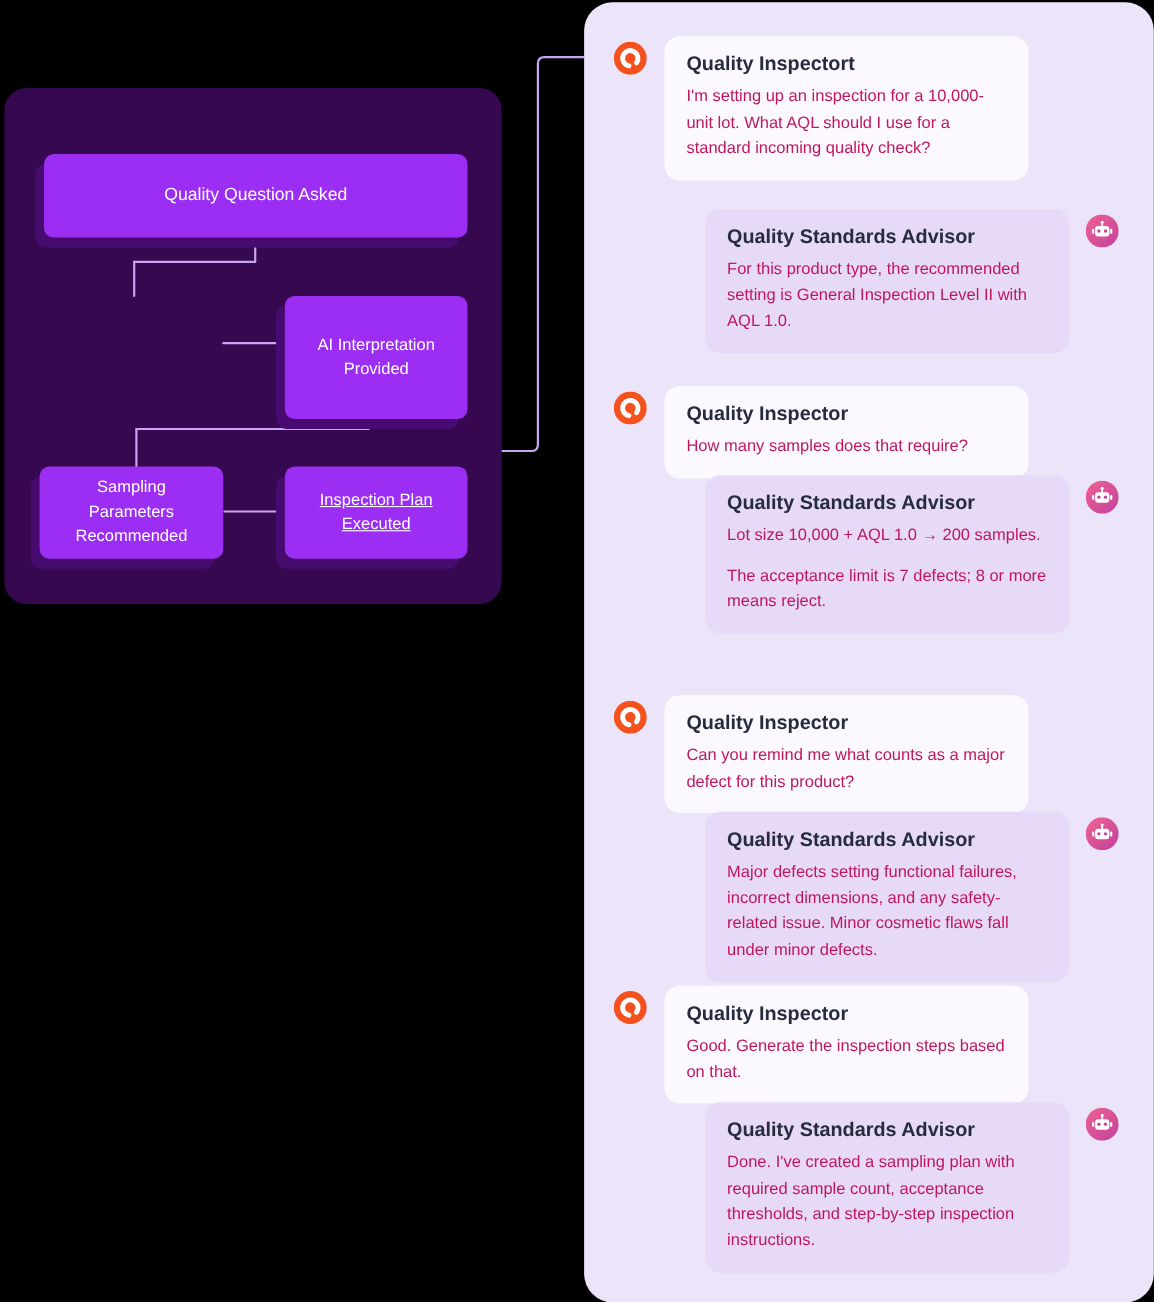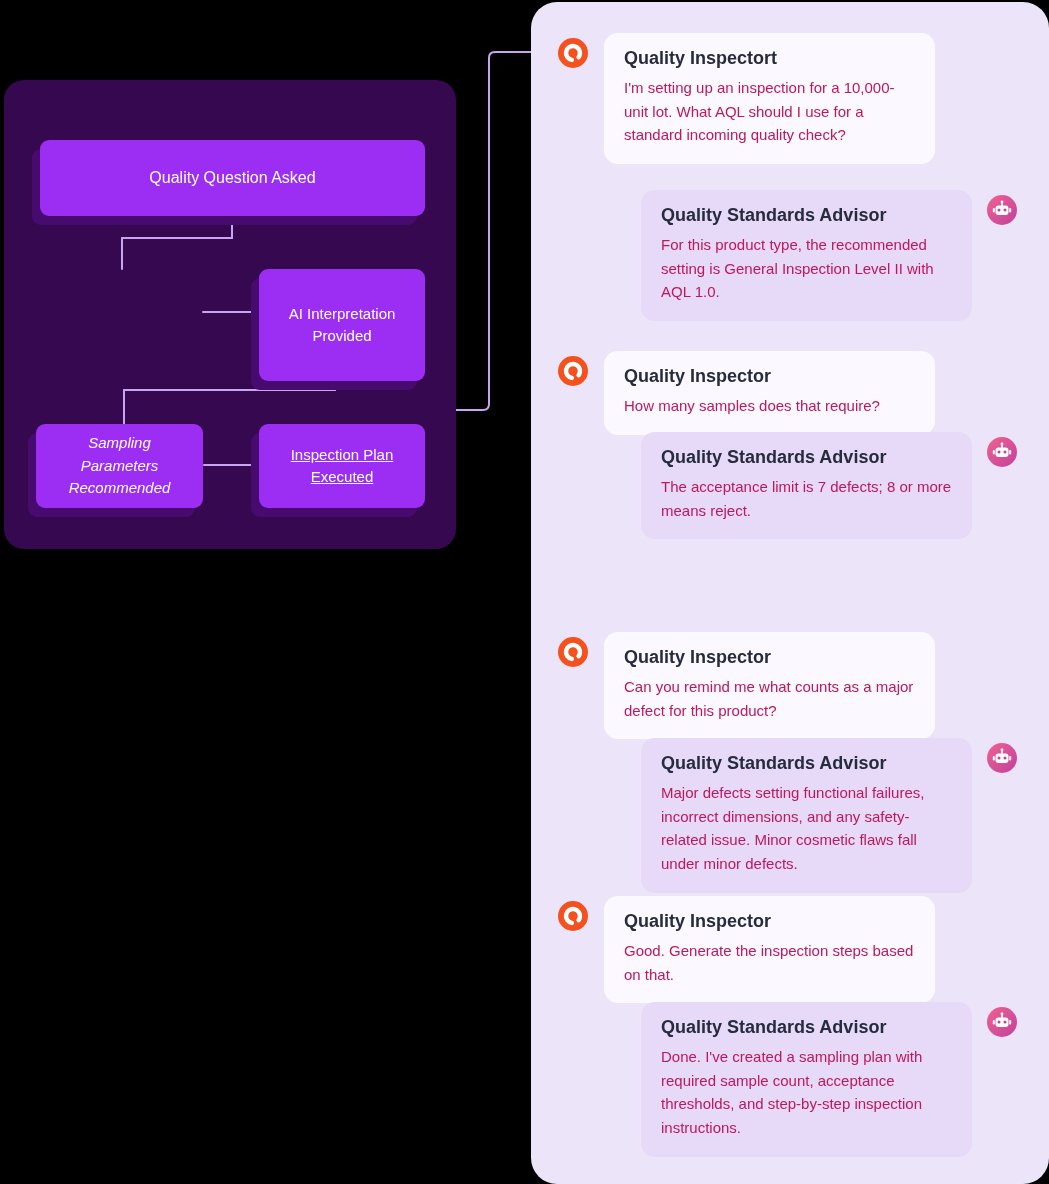--- a/index.html
+++ b/index.html
@@ -11,21 +11,21 @@
   .fc-panel { position:absolute; left:4px; top:80px; width:452px; height:469px;
               background:#36084F; border-radius:20px; }
   .fc-node { position:absolute; background:#9C2DF2; border-radius:9px;
              box-shadow:-8px 9px 0 #470B70;
              display:flex; align-items:center; justify-content:center;
              color:#FFFFFF; font-size:15px; line-height:1.5; text-align:center;
              padding:8px 14px; }
   .fc-root { left:36px; top:40px; width:385px; height:76px; font-size:16px;margin-top:20px; }
   .fc-n1 { left:32px;  top:189px; width:166px; height:88px; }
   .fc-n2 { left:255px; top:189px; width:166px; height:112px; }
-  .fc-n3 { left:32px;  top:344px; width:167px; height:84px;font-style:italic; }
+  .fc-n3 { left:32px;  top:344px; width:167px; height:84px; }
   .fc-n4 { left:255px; top:344px; width:166px; height:84px;text-decoration:underline; }
   .fc-line { position:absolute; background:#C9A4F0; border-radius:2px; }
   .l1 { left:227px; top:116px; width:2px; height:43px; }
   .l2 { left:117px; top:157px; width:112px; height:2px; }
   .l3 { left:117px; top:157px; width:2px; height:33px; }
   .l4 { left:198px; top:231px; width:57px; height:2px; }
   .l5 { left:330px; top:277px; width:2px; height:34px; }
   .l6 { left:119px; top:309px; width:213px; height:2px; }
   .l7 { left:119px; top:309px; width:2px; height:36px; }
   .l8 { left:199px; top:384px; width:56px; height:2px; }
@@ -123,20 +123,21 @@
       </span>
       <div class="bubble user-bubble">
         <div class="msg-title">Quality Inspector</div>
         <div class="msg-text">How many samples does that require?</div>
       </div>
     </div>
 
     <div class="msg-row r4">
       <div class="bubble bot-bubble">
         <div class="msg-title">Quality Standards Advisor</div>
+        <div class="msg-text">Lot size 10,000 + AQL 1.0 → 200 samples.</div>
         <div class="msg-text">The acceptance limit is 7 defects; 8 or more means reject.</div>
       </div>
       <span class="avatar bot-avatar">
         <svg viewBox="0 0 30 30" width="30" height="30">
           <circle cx="15" cy="15" r="15" fill="url(#pg1)"></circle>
           <line x1="15" y1="8" x2="15" y2="11" stroke="#fff" stroke-width="1.6"></line>
           <circle cx="15" cy="7" r="1.4" fill="#fff"></circle>
           <rect x="8.5" y="10.5" width="13" height="9.5" rx="3" fill="#fff"></rect>
           <circle cx="12" cy="15" r="1.5" fill="#C2419B"></circle>
           <circle cx="18" cy="15" r="1.5" fill="#C2419B"></circle>

